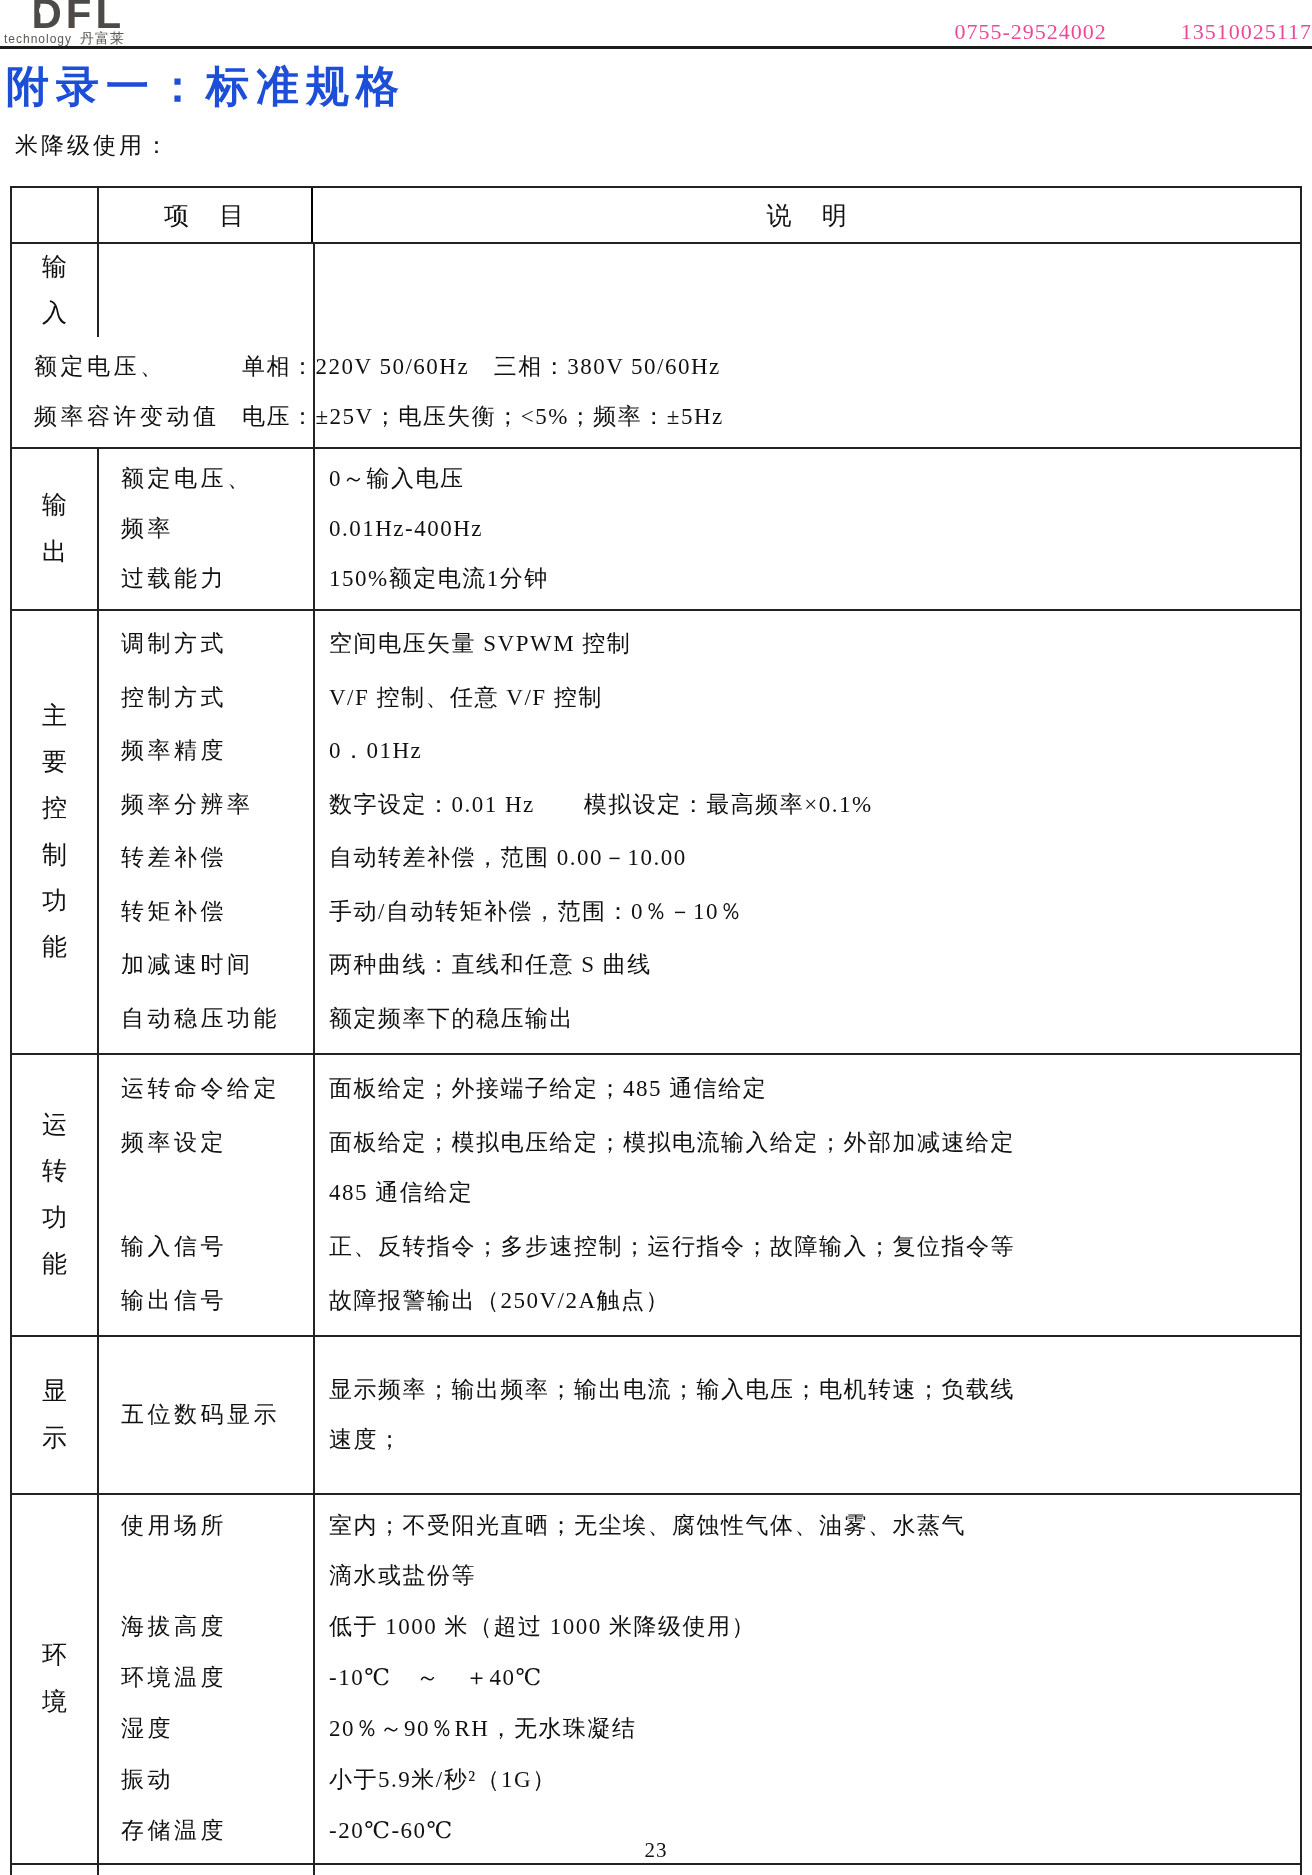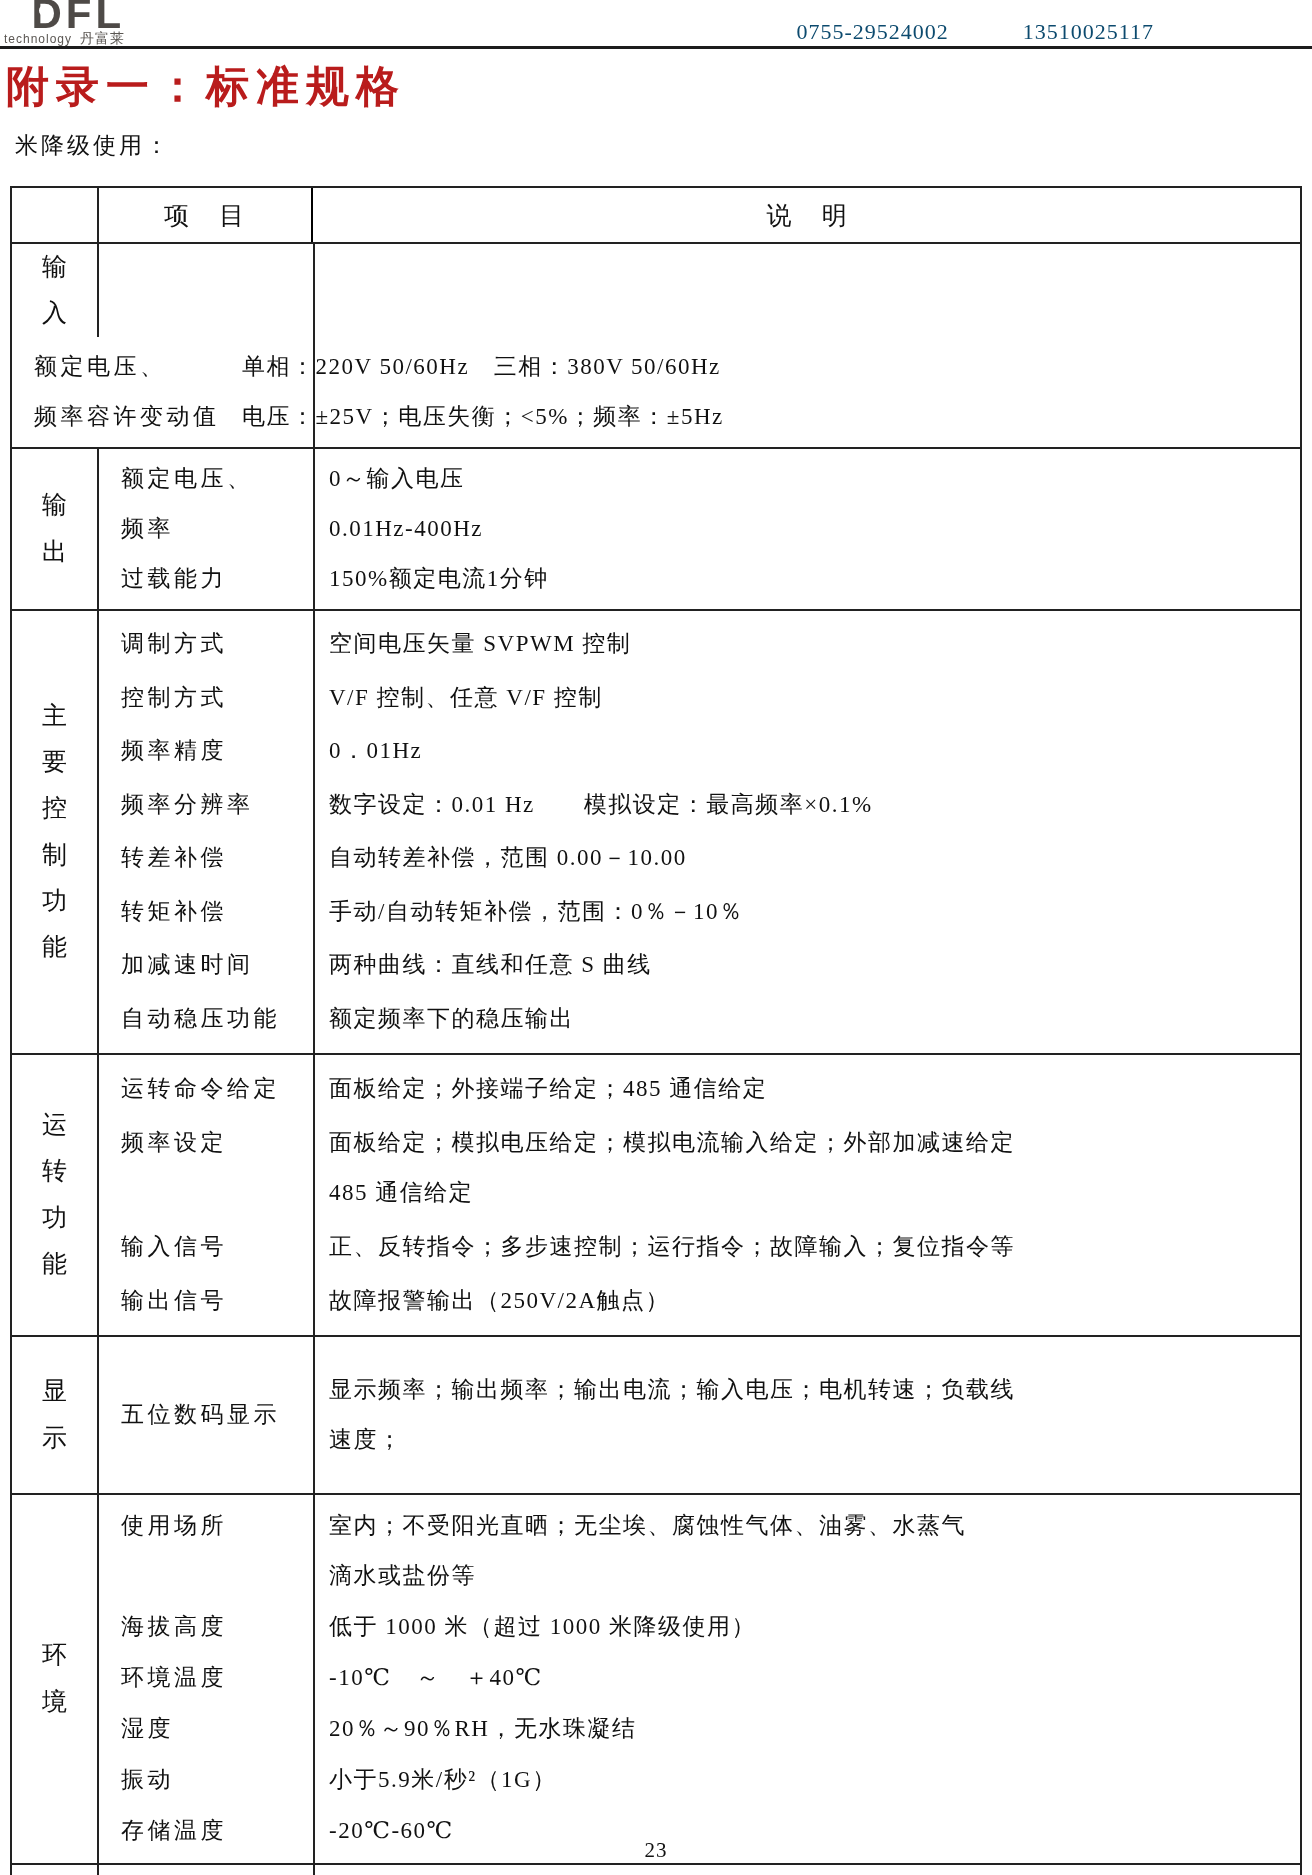--- a/index.html
+++ b/index.html
@@ -45,34 +45,33 @@
     font-family: "Liberation Sans", sans-serif;
     font-size: 12px;
     color: #5a5652;
     letter-spacing: 1px;
     margin-top: 1px;
   }
   .logo-sub .cn { font-family: "Liberation Serif", serif; margin-left: 8px; font-size: 14px; }
   .phones {
     display: flex;
     gap: 74px;
-    padding-right: 158px;
     font-size: 22px;
-    color: #0c4a6e;
+    color: #ec4899;
     letter-spacing: 1px;
     margin-bottom: 1px;
   }
   .rule { height: 3px; background: #1c1c1c; }
 
   h1.title {
     font-family: "Liberation Sans", sans-serif;
     font-weight: bold;
     font-size: 43px;
     letter-spacing: 7px;
-    color: #b91c1c;
+    color: #1d4ed8;
     margin: 9px 0 0 6px;
   }
   .subtitle {
     font-size: 23px;
     letter-spacing: 3px;
     margin: 14px 0 0 15px;
   }
 
   
   .spec-table {

